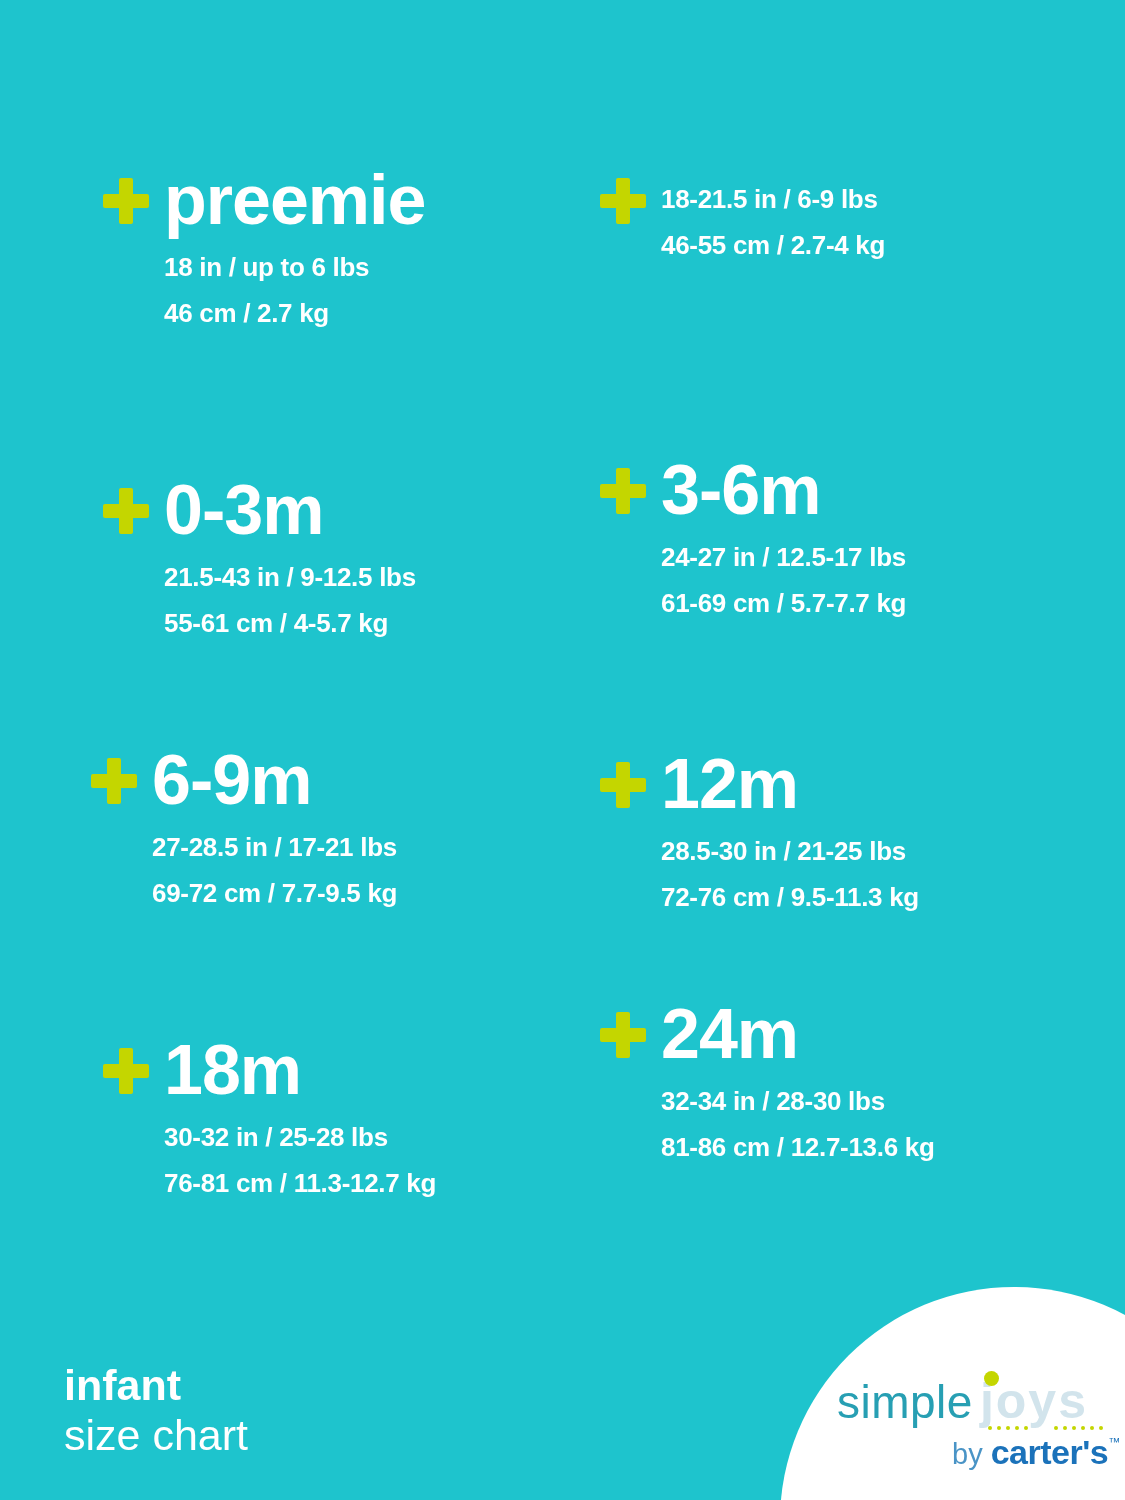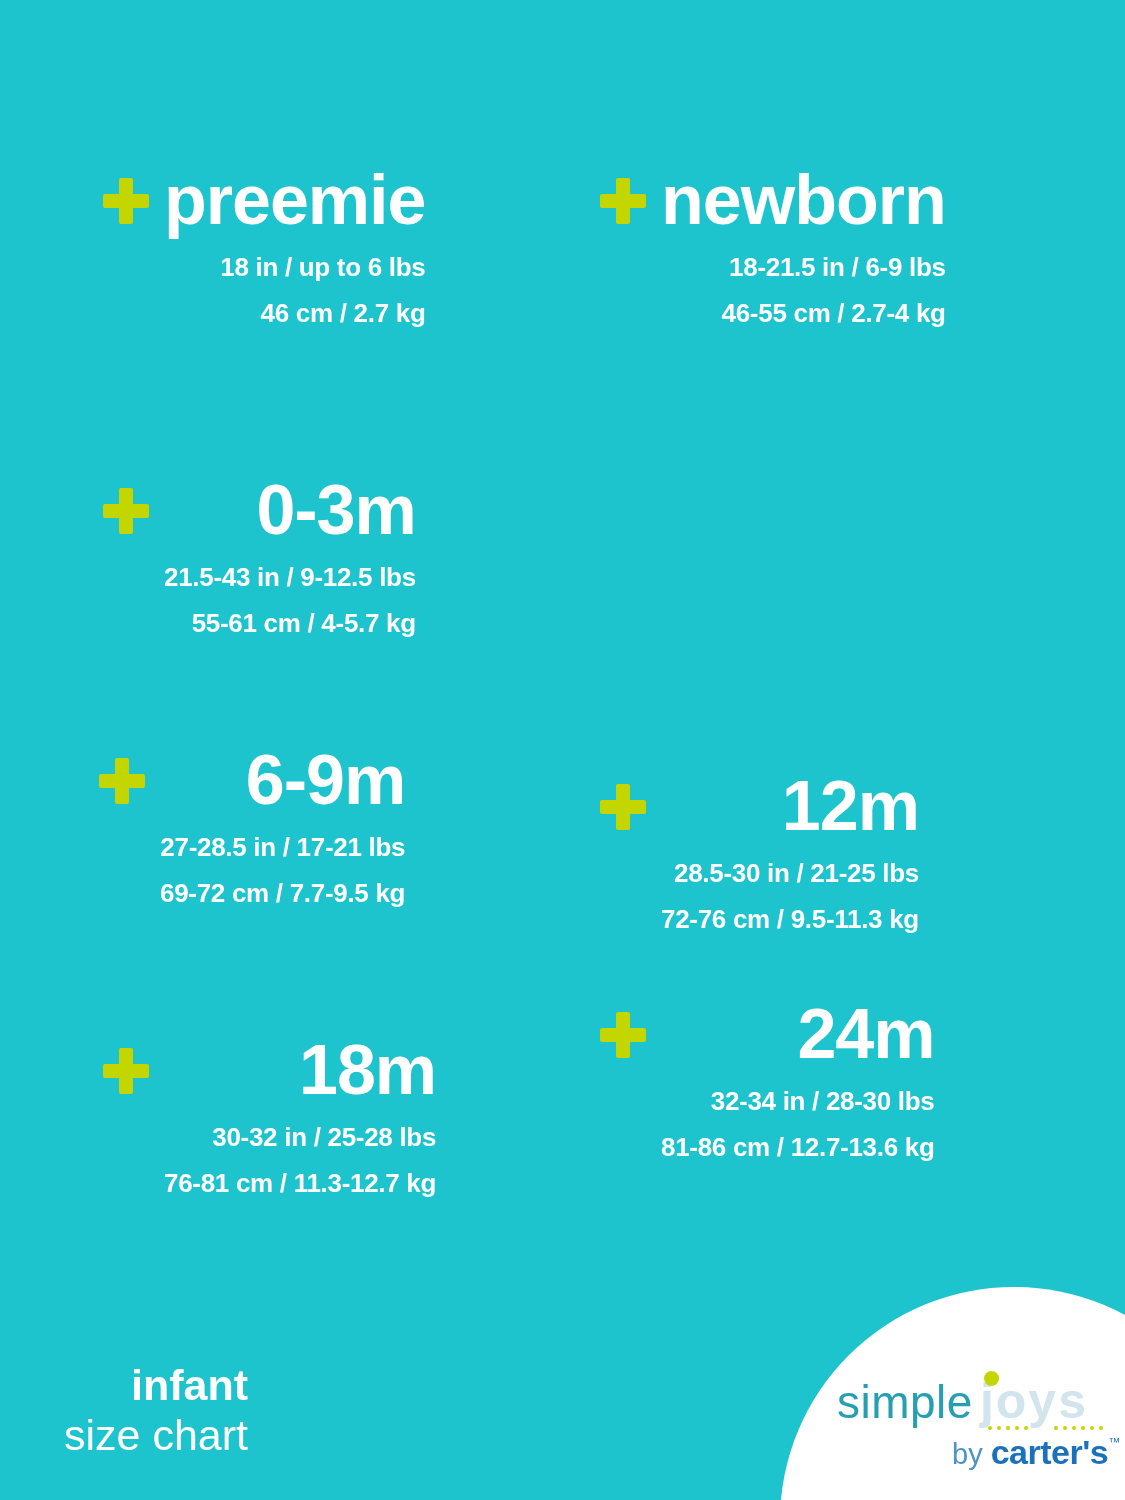--- a/index.html
+++ b/index.html
@@ -3,31 +3,30 @@
 <meta charset="utf-8">
 <style>
   html,body { margin:0; padding:0; }
   .page {
     position:relative;
     width:1125px; height:1500px;
     background:#1ec4cd;
     overflow:hidden;
     font-family:"Liberation Sans", sans-serif;
     color:#ffffff;
-    text-align:right;
   }
 
   
   .entry { position:absolute; display:flex; align-items:flex-start; gap:15px; }
   .pos-r0c0 { left:103px; top:166px; }
   .pos-r0c1 { left:600px; top:166px; }
   .pos-r1c0 { left:103px; top:456px;margin-top:20px; }
   .pos-r1c1 { left:600px; top:456px; }
-  .pos-r2c0 { left:99px; top:746px; }
-  .pos-r2c1 { left:600px; top:772px; }
+  .pos-r2c0 { left:91px; top:746px; }
+  .pos-r2c1 { left:600px; top:750px; }
   .pos-r3c0 { left:103px; top:1036px; }
   .pos-r3c1 { left:600px; top:1000px; }
 
   .plus { position:relative; width:46px; height:46px; margin-top:12px; flex:0 0 46px; }
   .plus::before {
     content:""; position:absolute; left:0; top:16px;
     width:46px; height:14px; background:#c4d600; border-radius:2px;
   }
   .plus::after {
     content:""; position:absolute; left:16px; top:0;
@@ -88,35 +87,42 @@
     <div>
       <div class="entry-label">preemie</div>
       <div class="entry-line entry-imperial">18 in / up to 6 lbs</div>
       <div class="entry-line">46 cm / 2.7 kg</div>
     </div>
   </div>
 
   <div class="entry pos-r0c1">
     <span class="plus"></span>
     <div>
-      <div class="entry-label">newborn</div>
       <div class="entry-line entry-imperial">18-21.5 in / 6-9 lbs</div>
       <div class="entry-line">46-55 cm / 2.7-4 kg</div>
     </div>
   </div>
 
   <div class="entry pos-r1c0">
     <span class="plus"></span>
     <div>
       <div class="entry-label">0-3m</div>
       <div class="entry-line entry-imperial">21.5-43 in / 9-12.5 lbs</div>
       <div class="entry-line">55-61 cm / 4-5.7 kg</div>
     </div>
   </div>
 
+  <div class="entry pos-r1c1">
+    <span class="plus"></span>
+    <div>
+      <div class="entry-label">3-6m</div>
+      <div class="entry-line entry-imperial">24-27 in / 12.5-17 lbs</div>
+      <div class="entry-line">61-69 cm / 5.7-7.7 kg</div>
+    </div>
+  </div>
 
   <div class="entry pos-r2c0">
     <span class="plus"></span>
     <div>
       <div class="entry-label">6-9m</div>
       <div class="entry-line entry-imperial">27-28.5 in / 17-21 lbs</div>
       <div class="entry-line">69-72 cm / 7.7-9.5 kg</div>
     </div>
   </div>
 

